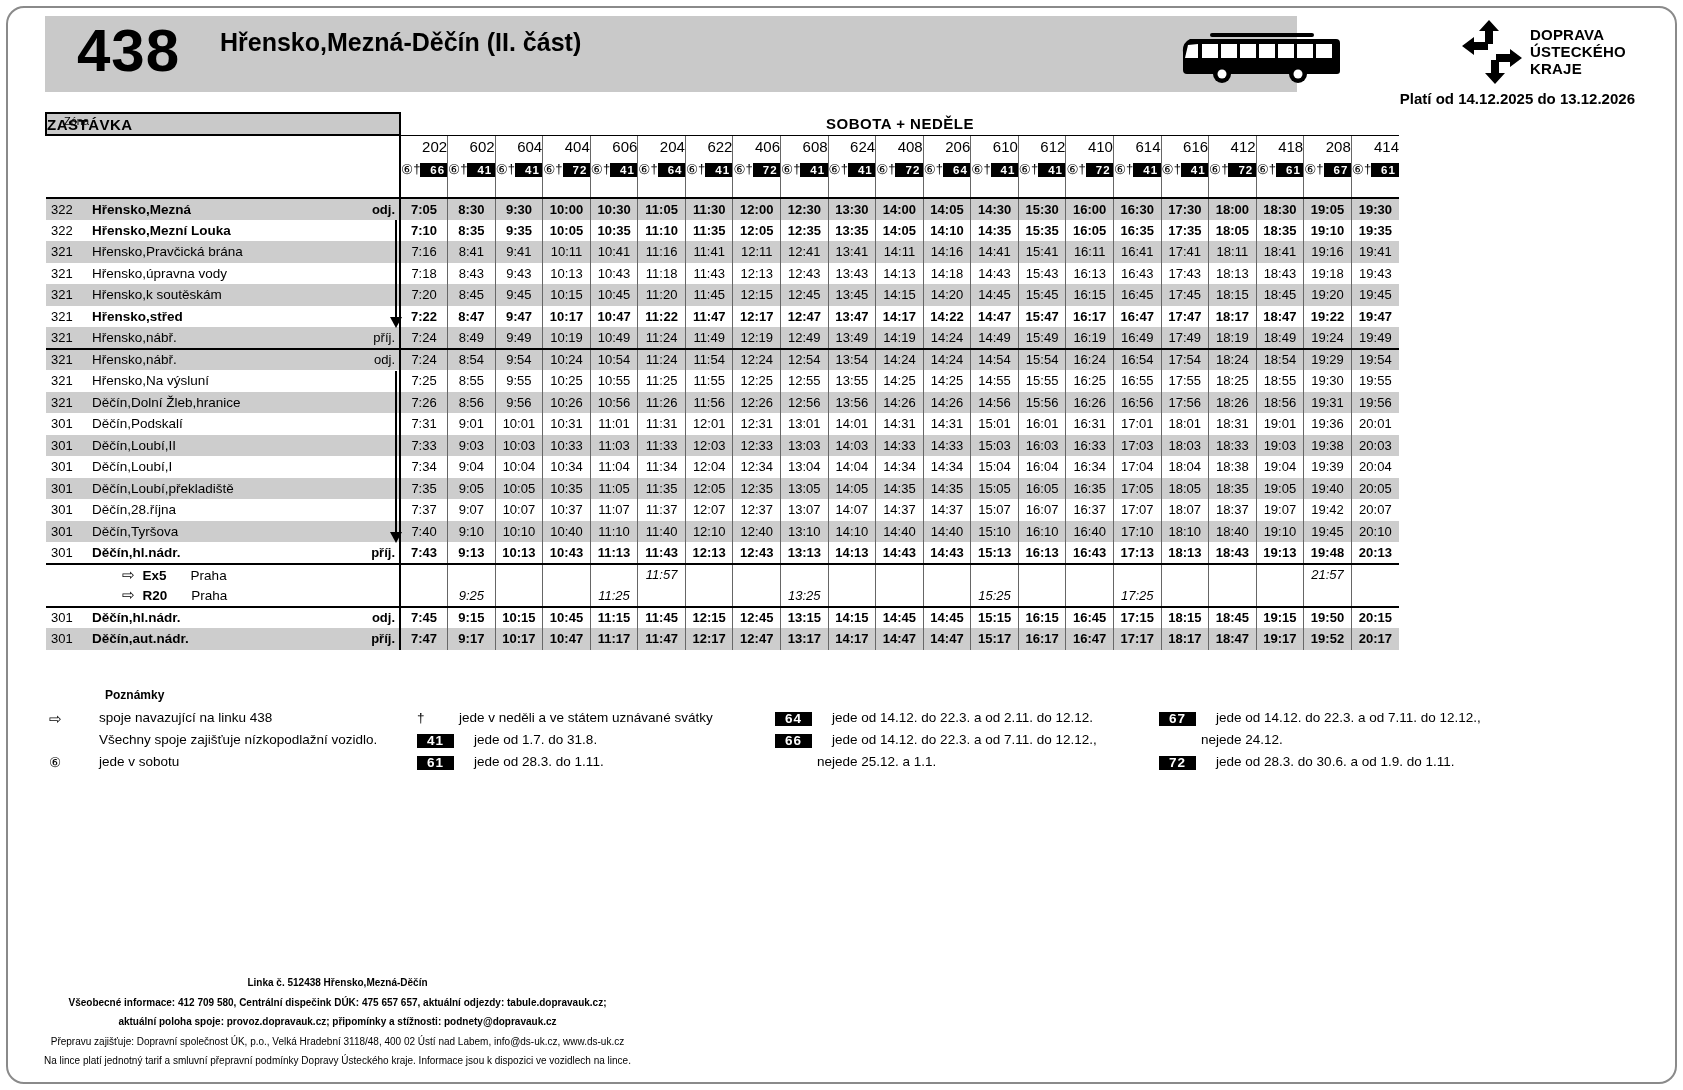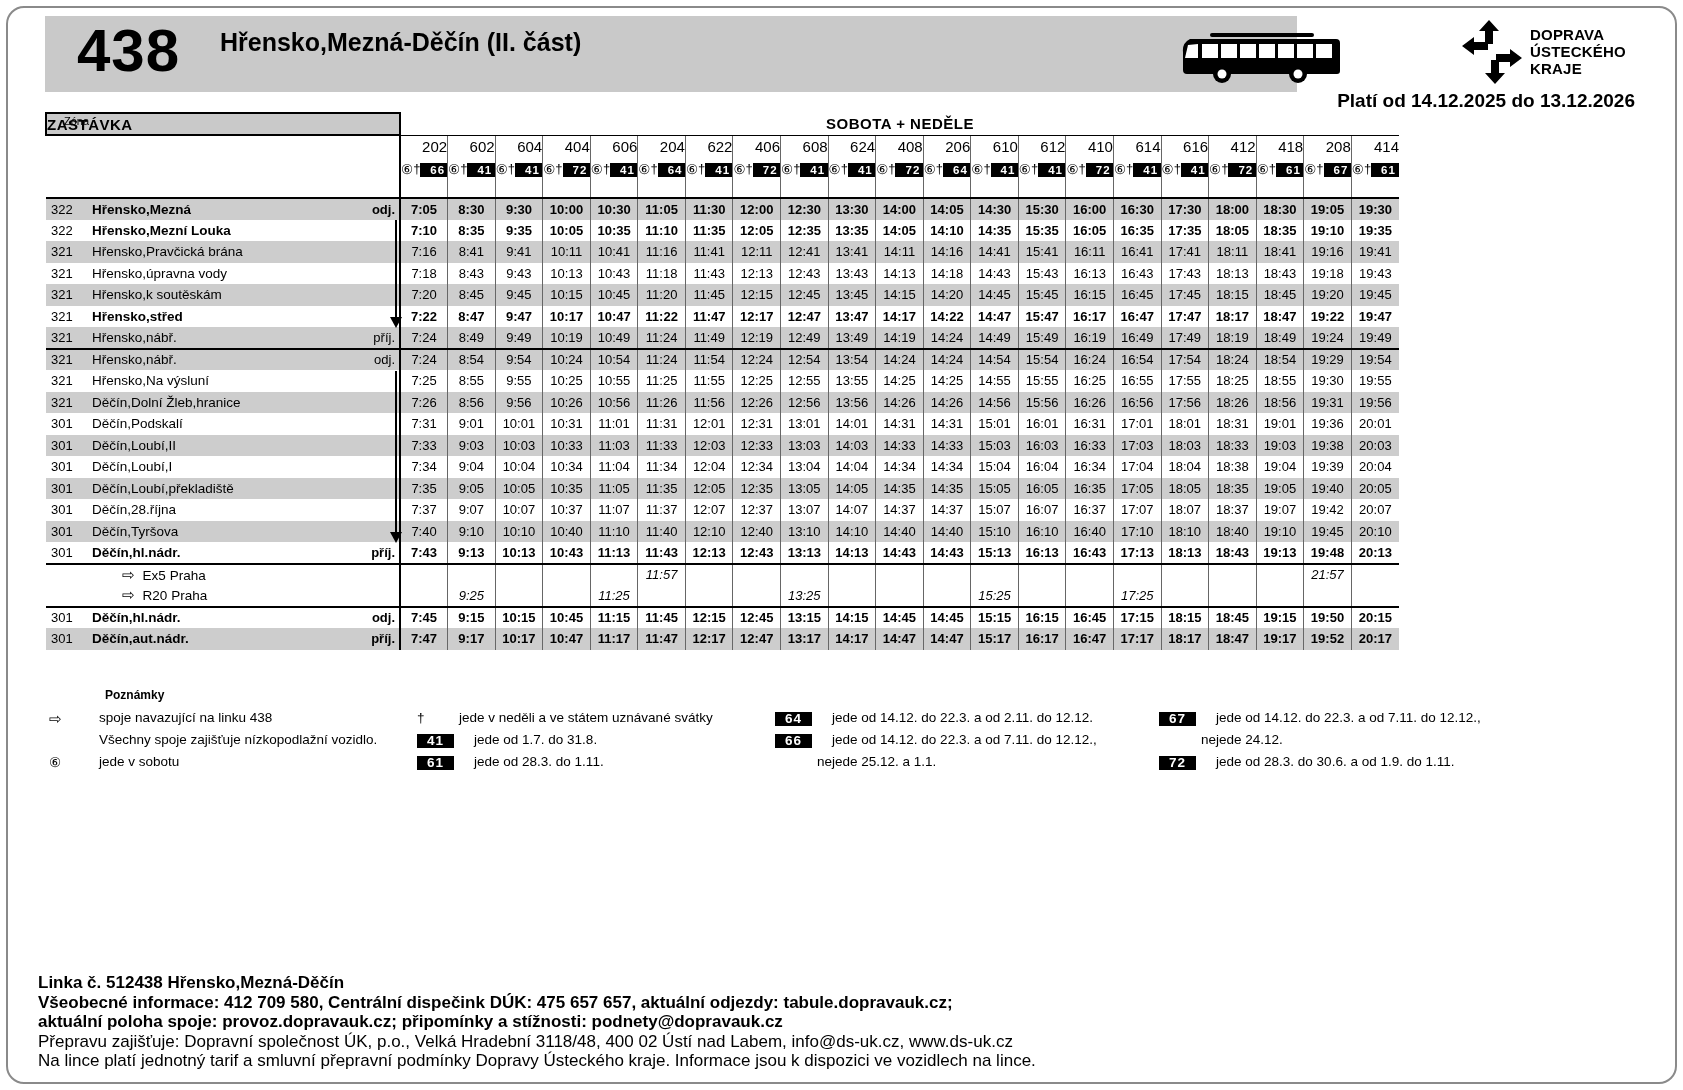--- a/index.html
+++ b/index.html
@@ -7,21 +7,21 @@
   #page-border{position:absolute;left:6px;top:6px;right:6px;bottom:6px;border:2px solid #8a8a8a;border-radius:18px;pointer-events:none;}
 
   
   #header-bar{position:absolute;left:45px;top:16px;width:1252px;height:76px;background:#c9c9c9;}
   #line-number{position:absolute;left:32px;top:0px;font-size:60px;font-weight:bold;letter-spacing:1px;}
   #route-title{position:absolute;left:175px;top:12px;font-size:25px;font-weight:bold;}
   #bus-icon{position:absolute;left:1135px;top:13px;}
   #duk-logo{position:absolute;left:1462px;top:18px;width:200px;height:70px;}
   #duk-arrows{position:absolute;left:0;top:2px;}
   #duk-text{position:absolute;left:68px;top:8px;font-size:15px;font-weight:bold;line-height:17px;letter-spacing:.2px;}
-  #validity{position:absolute;right:48px;top:90px;font-size:19px;font-weight:bold;}
+  #validity{position:absolute;right:48px;top:90px;font-size:15px;font-weight:bold;}
 
   
   #table-wrap{position:absolute;left:45px;top:112px;width:1354px;}
   table{border-collapse:collapse;table-layout:fixed;width:1354px;}
   td{padding:0;overflow:hidden;white-space:nowrap;}
   col.c-zone{width:36px;}col.c-name{width:272px;}col.c-lbl{width:46px;}
   tr.h1{height:22px;}tr.h2{height:23px;}tr.h3{height:22px;}tr.h4{height:18px;}
   #rows tr{height:21.5px;}
   .zona-head{position:relative;background:#c9c9c9;border:2px solid #000;}
   .zona-small{position:absolute;left:17px;top:1px;font-size:11px;}
@@ -36,41 +36,41 @@
   .dg{font-size:13px;position:relative;top:-1px;}
   #rows td.zone{font-size:13px;text-align:left;padding-left:5px;}
   #rows td.name{font-size:13.5px;padding-left:10px;}
   #rows td.lbl{font-size:13px;text-align:right;padding-right:4px;border-right:2px solid #000;}
   #rows td.time{border-left:1px solid #666;text-align:center;font-size:13px;}
   tr.shade td{background:#cdcdcd;}
   tr.boldrow td.name,tr.boldrow td.time,tr.boldrow td.lbl{font-weight:bold;}
   tr.thick td{border-bottom:2px solid #000;}
   tr.connrow td.time{font-style:italic;}
   .carrow{font-size:15px;margin:0 8px 0 30px;}
-  .croute{margin-right:4px;}
+  .croute{margin-right:24px;font-weight:bold;}
   
   .v-arrow{position:absolute;width:2px;background:#000;left:350px;}
   .v-head{position:absolute;left:345px;width:0;height:0;border-left:6px solid transparent;border-right:6px solid transparent;border-top:11px solid #000;}
 
   
   #notes{position:absolute;left:45px;top:688px;width:1600px;}
   #notes-title{position:absolute;left:60px;top:0;font-size:12px;font-weight:bold;}
   .note-col{position:absolute;top:22px;}
   #note-col-1{left:0;width:365px;}
   #note-col-2{left:368px;width:350px;}
   #note-col-3{left:726px;width:390px;}
   #note-col-4{left:1110px;width:480px;}
   .note-row{display:flex;align-items:flex-start;height:22px;font-size:13.5px;}
   .note-sym{display:inline-block;min-width:24px;margin-left:4px;margin-right:18px;text-align:left;font-size:13.5px;}
   .note-sym.box{min-width:16px;margin-top:2px;margin-right:20px;text-align:center;}
   .note-sym.arrow{font-size:15px;}
   #note-col-1 .note-sym{margin-right:26px;}
 
   
-  #footer{position:absolute;left:38px;top:973px;font-size:17px;line-height:19.5px;}
+  #footer{position:absolute;left:44px;top:973px;font-size:10px;line-height:19.5px;text-align:center;}
   #footer .bold{font-weight:bold;}
 </style>
 </head>
 <body>
 
 <div id="page">
   <div id="page-border"></div>
 
   <div id="header-bar">
     <div id="line-number">438</div>

